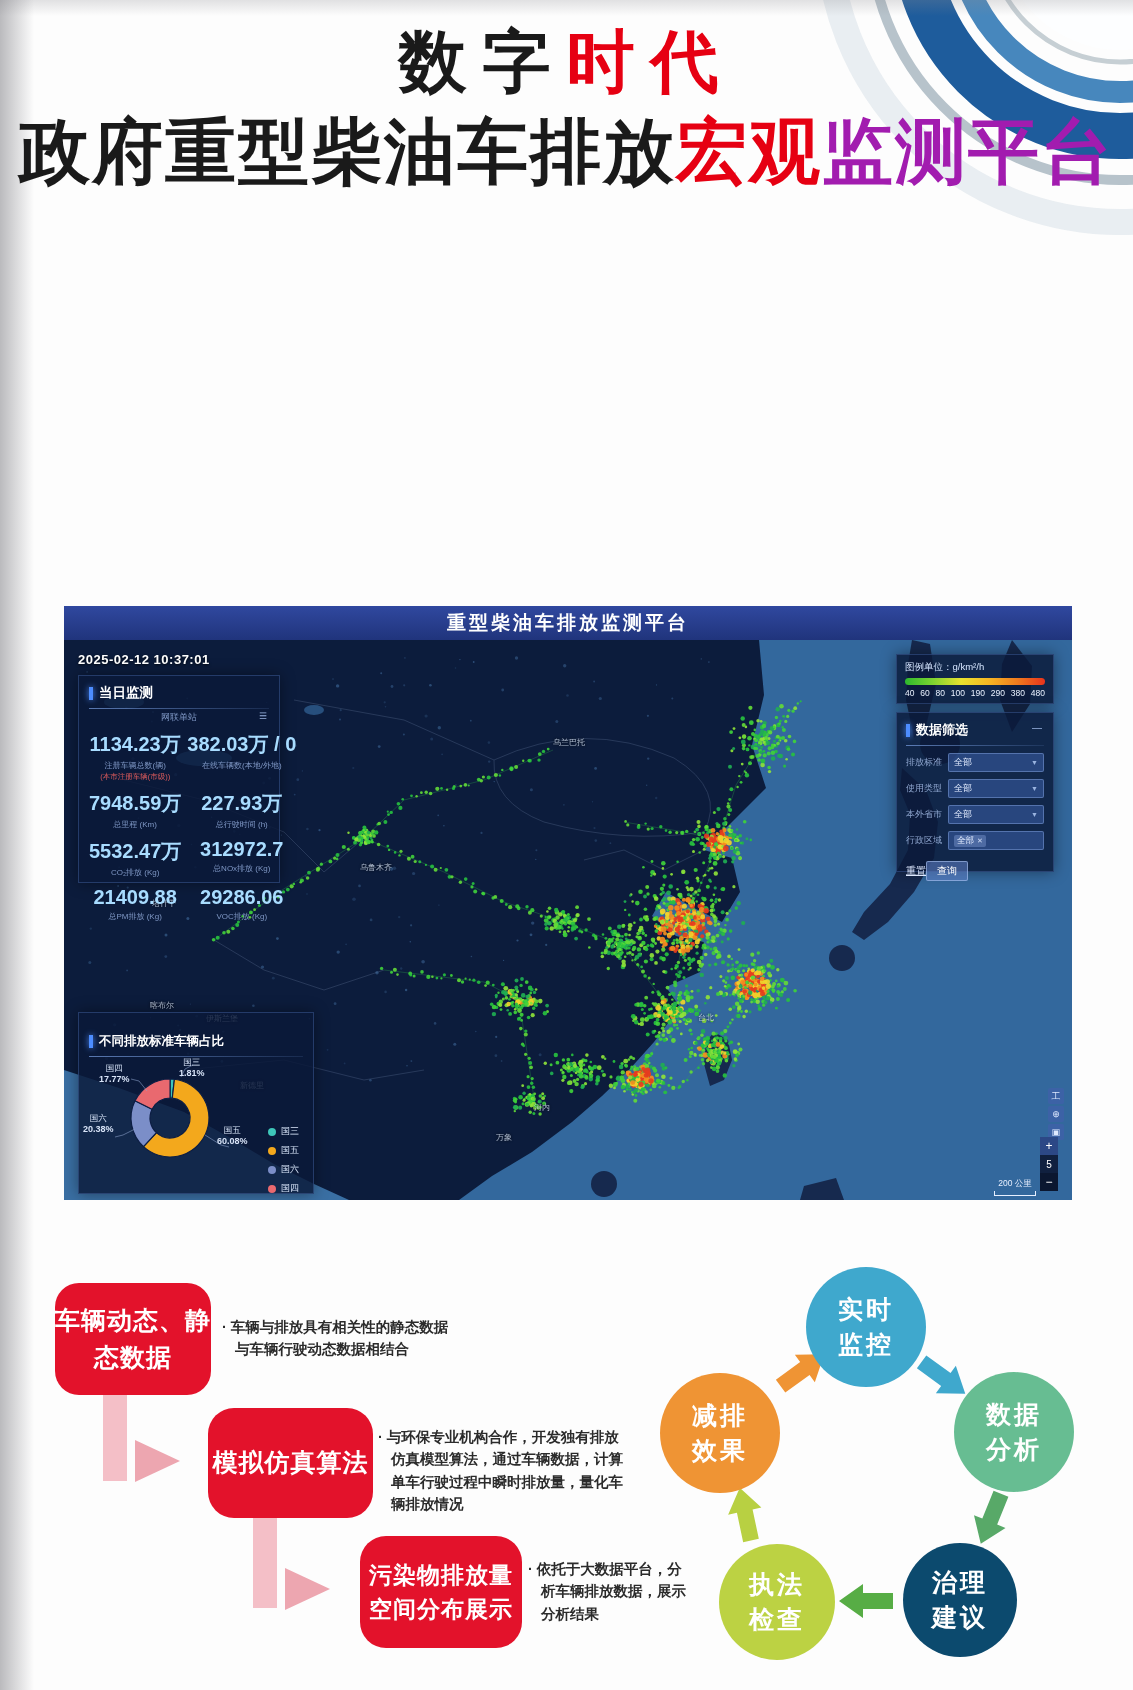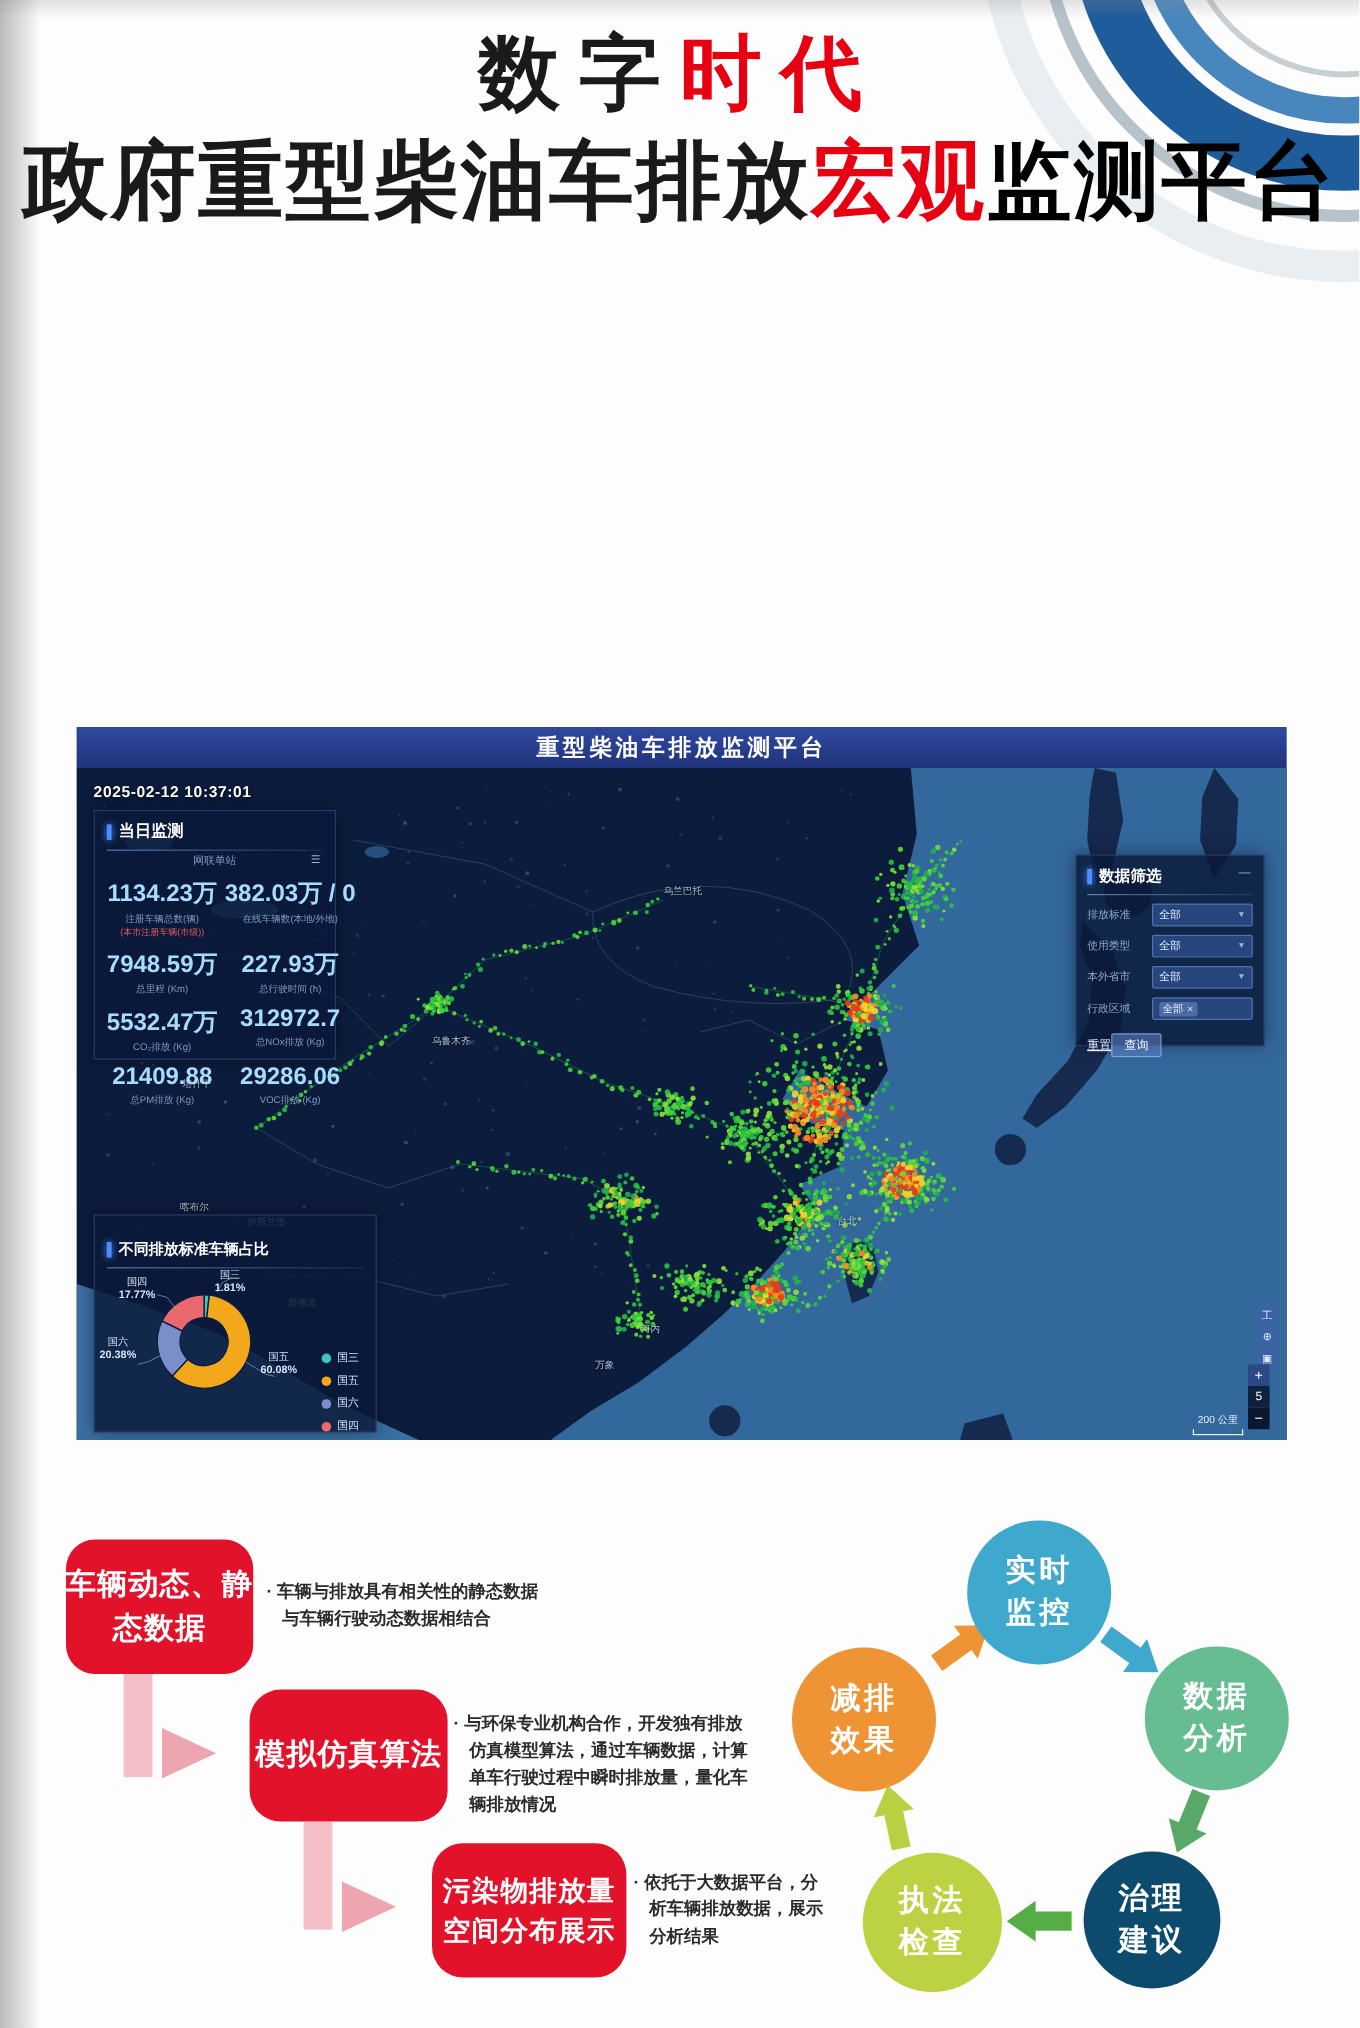--- a/index.html
+++ b/index.html
@@ -40,21 +40,21 @@
   .stat .n{color:#e05c5c;font-size:7.5px;margin-top:1px;white-space:nowrap;}
   
   .panel-legend{left:832px;top:14px;width:158px;height:50px;padding:6px 8px;}
   .legend-title{color:#d6e6ff;font-size:9.5px;}
   .grad{height:7px;border-radius:4px;margin:4px 0 3px;
         background:linear-gradient(90deg,#2db82d,#7ed431,#e8e22e,#f6b623,#f07b1e,#e8331c);}
   .ticks{display:flex;justify-content:space-between;color:#eaf2ff;font-size:8.5px;}
   
   .panel-filter{left:832px;top:72px;width:158px;height:160px;padding:8px 9px;}
   .collapse-icon{position:absolute;right:2px;top:1px;color:#9ab4e0;font-size:10px;font-weight:400;}
-  .frow{display:flex;align-items:center;gap:12px;margin-top:7px;}
+  .frow{display:flex;align-items:center;gap:0;margin-top:7px;}
   .flabel{color:#8fa6cf;font-size:9px;width:42px;flex:0 0 auto;}
   .fselect{flex:1;height:17px;background:rgba(64,102,178,.5);border:1px solid rgba(140,170,230,.45);
         border-radius:2px;color:#e2ecff;font-size:9px;display:flex;align-items:center;
         justify-content:space-between;padding:0 5px;cursor:pointer;}
   .caret{font-size:7px;color:#9ab4e0;}
   .chip{background:rgba(150,178,232,.35);border-radius:2px;padding:0 3px;font-size:8.5px;display:flex;gap:3px;align-items:center;}
   .chip .x{font-size:7px;color:#cfdcf5;}
   .fbtns{display:flex;justify-content:flex-start;margin-top:11px;align-items:center;}
   .btn-reset{color:#dfe9ff;font-size:10px;text-decoration:underline;cursor:pointer;}
   .btn-query{color:#fff;font-size:10px;background:rgba(96,130,200,.55);border:1px solid rgba(170,195,240,.6);
@@ -98,21 +98,21 @@
     <circle cx="500" cy="-70" r="292" fill="none" stroke="#dfe7ec" stroke-width="26" opacity=".7"></circle>
     <circle cx="500" cy="-70" r="250" fill="none" stroke="#b7c3cb" stroke-width="10"></circle>
     <circle cx="500" cy="-70" r="206" fill="none" stroke="#1e5c9c" stroke-width="46"></circle>
     <circle cx="500" cy="-70" r="162" fill="none" stroke="#4787bd" stroke-width="22"></circle>
     <circle cx="500" cy="-70" r="132" fill="none" stroke="#c6cfd4" stroke-width="5"></circle>
     <circle cx="500" cy="-70" r="120" fill="#fdfeff"></circle>
   </svg>
 
   <div class="title-wrap">
     <div class="t1" id="title1"><span style="color: rgb(26, 26, 26);">数字</span><span style="color: rgb(230, 0, 18);">时代</span></div>
-    <div class="t2" id="title2"><span style="color: rgb(26, 26, 26);">政府重型柴油车排放</span><span style="color: rgb(230, 0, 18);">宏观</span><span style="color: #000000;">监测平台</span></div>
+    <div class="t2" id="title2"><span style="color: rgb(26, 26, 26);">政府重型柴油车排放</span><span style="color: rgb(230, 0, 18);">宏观</span><span style="color: #a21caf;">监测平台</span></div>
   </div>
 
 
   <div class="dash">
     <div class="dash-banner">
       <span>重型柴油车排放监测平台</span>
     </div>
     <div class="dash-body">
       <svg class="map-svg" id="map-svg" width="1008" height="560" viewBox="0 0 1008 560">
         <rect x="0" y="0" width="1008" height="560" fill="#0c1c3c"></rect>
@@ -2608,20 +2608,34 @@
               <div class="v">21409.88</div>
               <div class="l">总PM排放 (Kg)</div>
             </div>
             <div class="stat">
               <div class="v">29286.06</div>
               <div class="l">VOC排放 (Kg)</div>
             </div>
           </div>
       </div>
 
+      <div class="panel panel-legend">
+        <div class="legend-title">图例单位：g/km²/h</div>
+        <div class="grad"></div>
+        <div class="ticks" id="legend-ticks">
+            <span>40</span>
+            <span>60</span>
+            <span>80</span>
+            <span>100</span>
+            <span>190</span>
+            <span>290</span>
+            <span>380</span>
+            <span>480</span>
+          </div>
+      </div>
 
       <div class="panel panel-filter">
         <div class="p-head">
           <span class="accent"></span>
           <span style="font-size:13px">数据筛选</span>
           <span class="collapse-icon">—</span>
         </div>
         <div class="divider"></div>
         <div id="filter-rows">
             <div class="frow">

